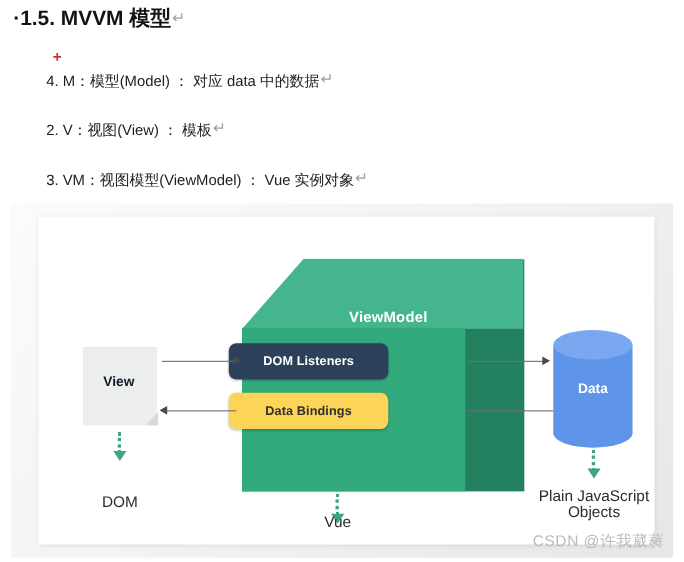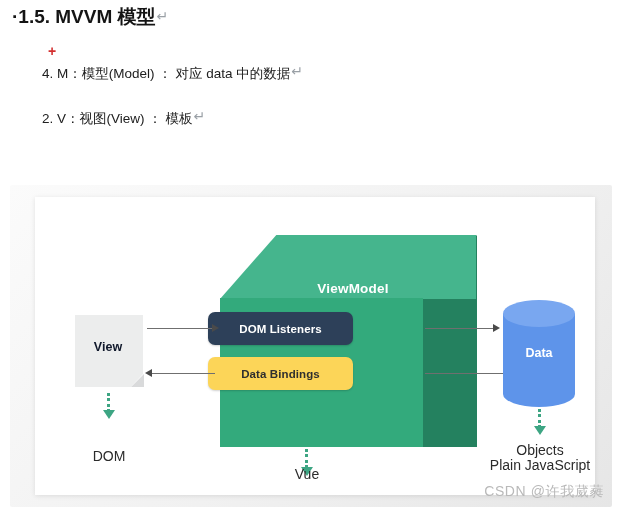--- a/index.html
+++ b/index.html
@@ -289,20 +289,23 @@
 
   <div class="def-item">
     <span class="revision-mark">+</span>
     <span>4. M：模型(Model) ： 对应 data 中的数据</span><span class="pilcrow">↵</span>
   </div>
 
   <div class="def-item">
     <span>2. V：视图(View) ： 模板</span><span class="pilcrow">↵</span>
   </div>
 
+  <div class="def-item">
+    <span>3. VM：视图模型(ViewModel) ： Vue 实例对象</span><span class="pilcrow">↵</span>
+  </div>
 
 </div>
 
 <div class="figure-page">
   <div class="figure-card">
     <div class="fig-inner">
 
       <div class="view-box"></div>
       <div class="view-fold"></div>
       <div class="view-label">View</div>
@@ -340,21 +343,21 @@
 
       <div class="dotline" style="left:270px; top:252px; height:19px;"></div>
       <div class="arrow-down" style="left:266px; top:270px;"></div>
 
       <div class="dotline" style="left:503px; top:212px; height:19px;"></div>
       <div class="arrow-down" style="left:499px; top:229px;"></div>
 
       <div class="cap cap-dom">DOM</div>
       <div class="cap cap-vue">Vue</div>
       <div class="cap cap-pjo">
+        <div>Plain JavaScript</div>
         <div>Objects</div>
-        <div>Plain JavaScript</div>
       </div>
 
     </div>
   </div>
 
   <div class="watermark">CSDN @许我葳蕤</div>
 </div>
 
 </body></html>

